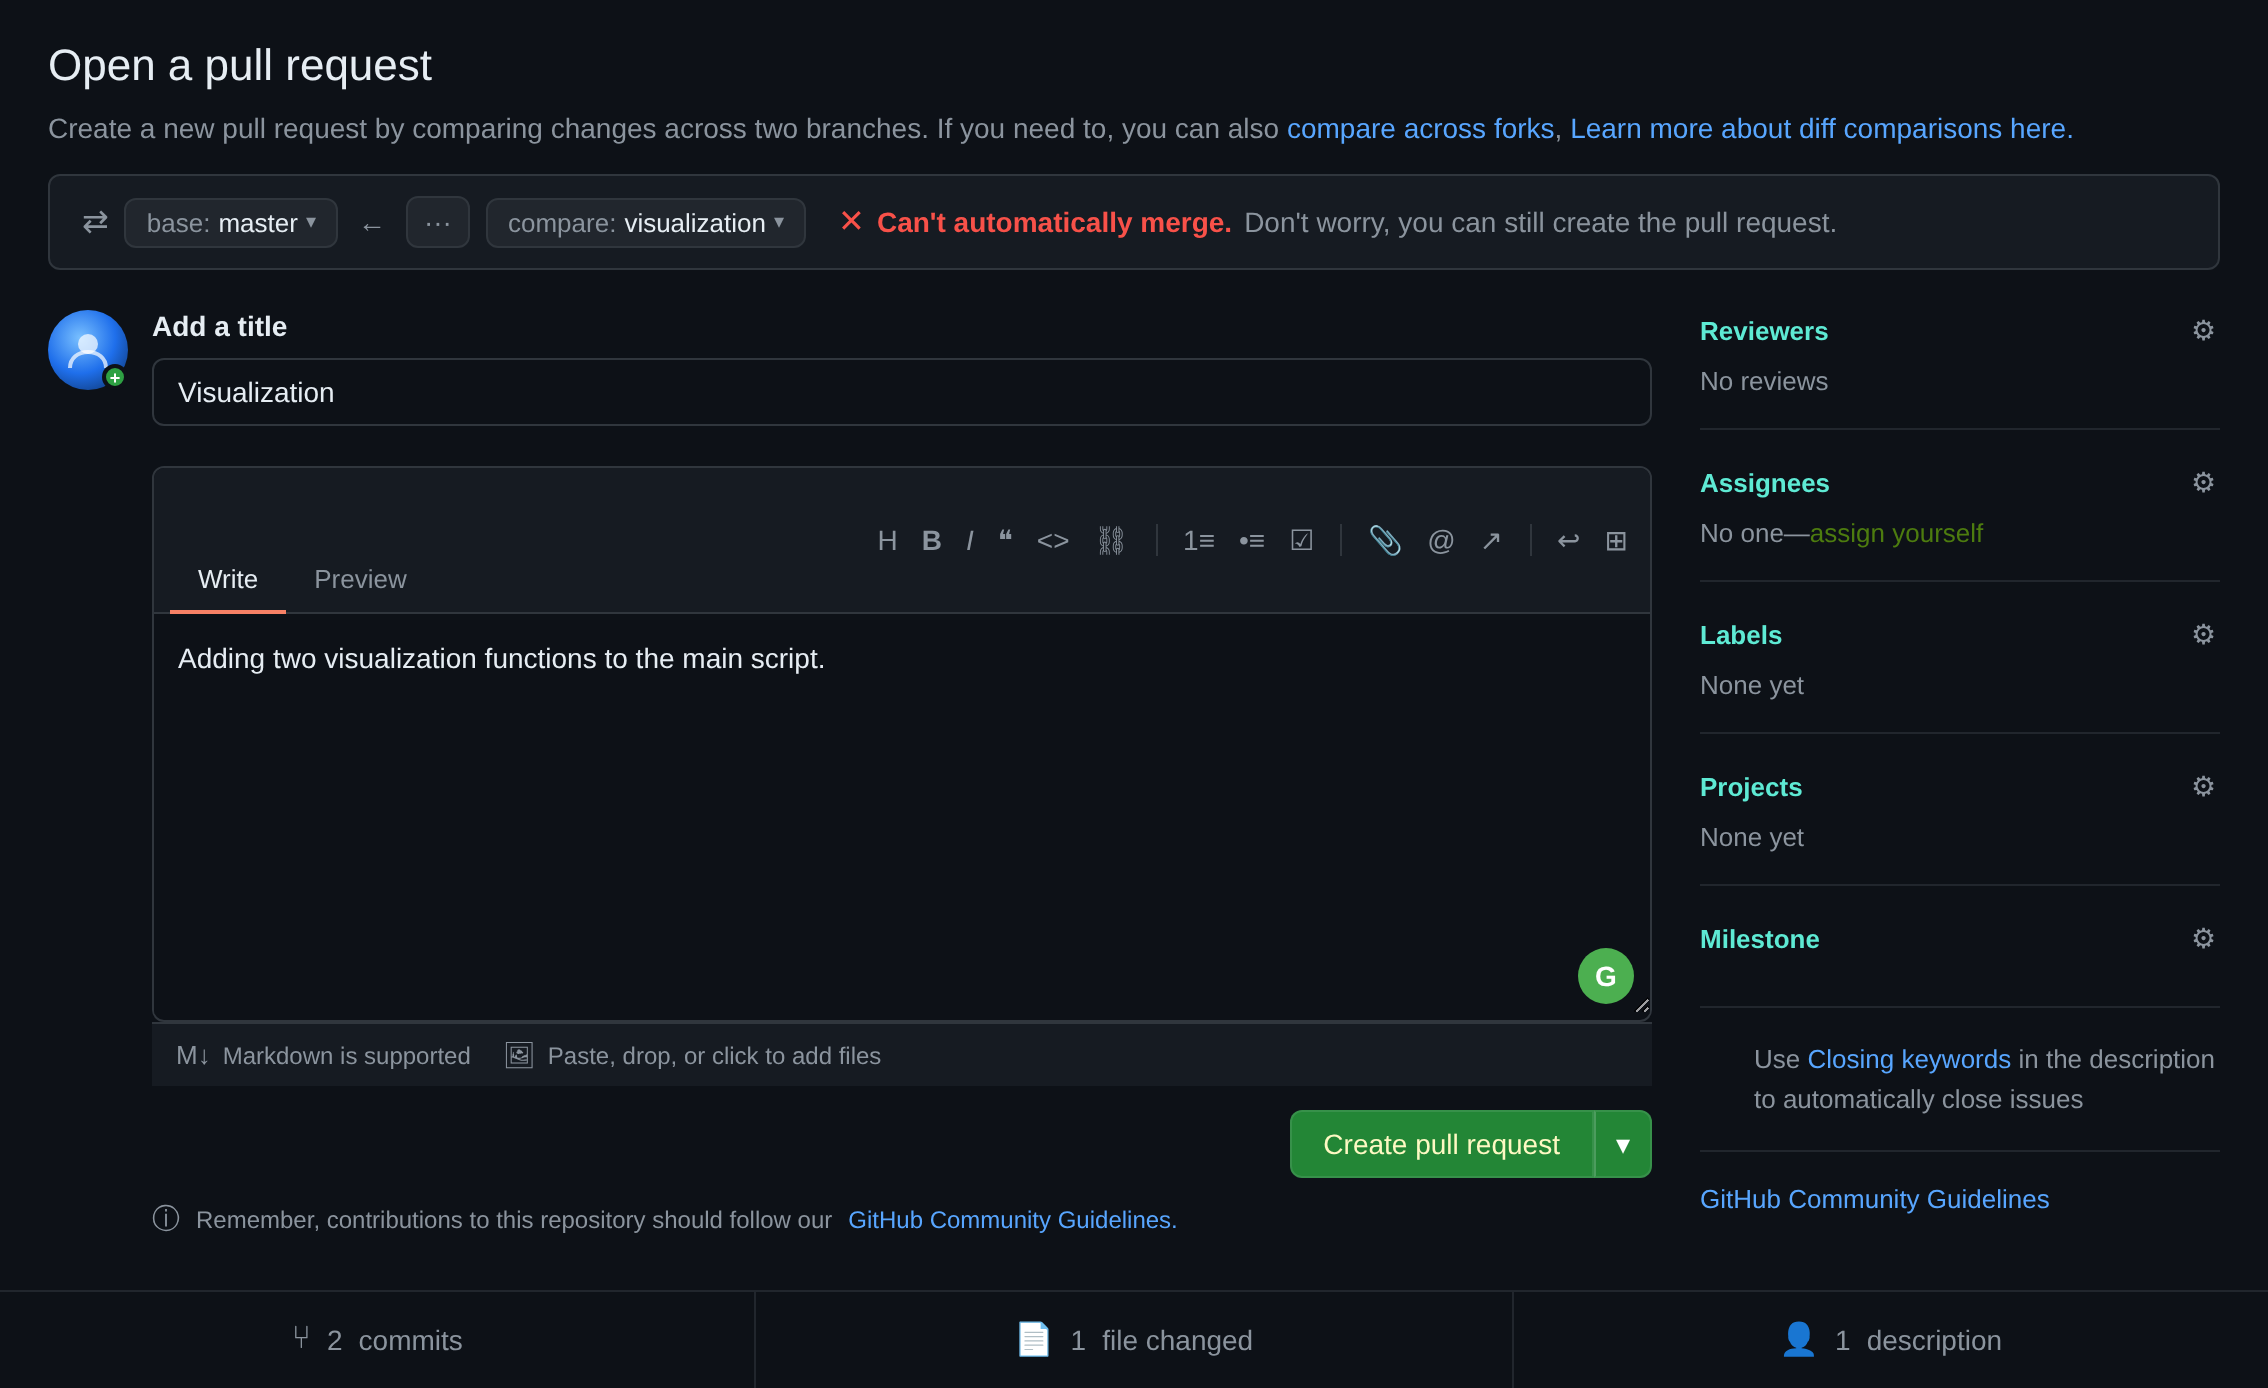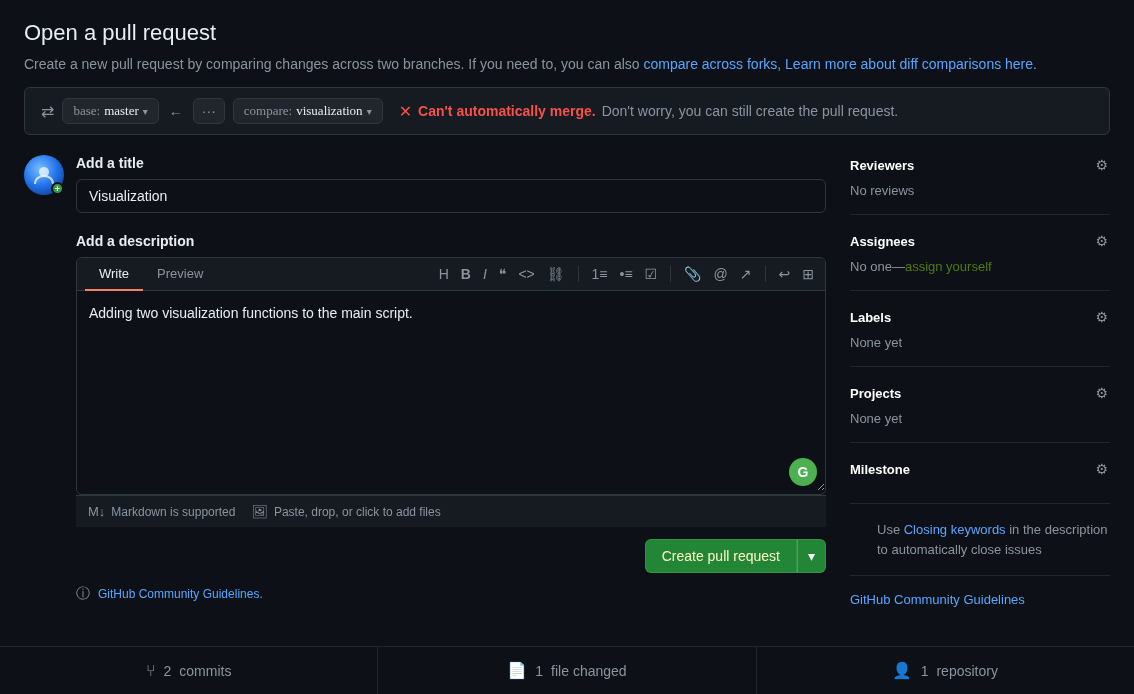--- a/index.html
+++ b/index.html
@@ -49,21 +49,20 @@
       display: flex;
       align-items: center;
       background: #21262d;
       border: 1px solid #30363d;
       border-radius: 6px;
       padding: 4px 10px;
       cursor: pointer;
       gap: 4px;
       color: #e6edf3;
       font-size: 13px;
-      font-family: Liberation Serif, serif;
     }
     .branch-selector .label-prefix {
       color: #8b949e;
     }
     .branch-selector .chevron {
       font-size: 10px;
       color: #8b949e;
     }
     .arrow-icon {
       color: #8b949e;
@@ -202,20 +201,21 @@
       gap: 0;
     }
 
     .editor-tab {
       padding: 8px 14px;
       font-size: 13px;
       color: #8b949e;
       cursor: pointer;
       border-bottom: 2px solid transparent;
       margin-bottom: -1px;
+      margin-top: 40px;
     }
     .editor-tab.active {
       color: #e6edf3;
       border-bottom-color: #f78166;
     }
 
     .toolbar-icons {
       display: flex;
       gap: 6px;
       align-items: center;
@@ -340,21 +340,21 @@
 
     .sidebar-section-header {
       display: flex;
       align-items: center;
       justify-content: space-between;
       margin-bottom: 8px;
     }
     .sidebar-section-title {
       font-size: 13px;
       font-weight: 600;
-      color: #ffffff;
+      color: #5eead4;
     }
     .gear-btn {
       background: none;
       border: none;
       color: #8b949e;
       cursor: pointer;
       font-size: 14px;
       padding: 2px;
     }
 
@@ -478,21 +478,20 @@
           </svg>
         </div>
         <div class="avatar-plus" style="width:13px;height:13px;background:#2ea043;border-radius:50%;position:absolute;bottom:0;right:0;display:flex;align-items:center;justify-content:center;font-size:9px;font-weight:bold;color:white;border:2px solid #0d1117;">+</div>
       </div>
 
       <div class="form-fields">
         <div class="field-label">Add a title</div>
         <input class="title-input" type="text" value="Visualization" style="">
 
         <div class="description-section">
-          <div class="desc-label">Add a description</div>
 
           <div class="editor-container">
             <div class="editor-tabs">
               <div class="tab-group">
                 <div class="editor-tab active">Write</div>
                 <div class="editor-tab">Preview</div>
               </div>
               <div class="toolbar-icons">
                 <span title="Add header text">H</span>
                 <span title="Add bold text" style="font-weight:bold;">B</span>
@@ -532,20 +531,21 @@
           </div>
         </div>
 
         <div class="action-row">
           <button class="create-pr-btn">Create pull request</button>
           <button class="create-pr-dropdown">▾</button>
         </div>
 
         <div class="info-bar">
           <span class="info-icon">ⓘ</span>
+          <span>Remember, contributions to this repository should follow our </span>
           <a href="#">GitHub Community Guidelines.</a>
         </div>
       </div>
     </div>
   </div>
 
   <div class="right-panel">
 
     <div class="sidebar-section">
       <div class="sidebar-section-header">
@@ -610,15 +610,15 @@
     <span>commits</span>
   </div>
   <div class="bottom-stat">
     <span class="stat-icon">📄</span>
     <span>1</span>
     <span>file changed</span>
   </div>
   <div class="bottom-stat">
     <span class="stat-icon">👤</span>
     <span>1</span>
-    <span>repository</span>
+    <span>description</span>
   </div>
 </div>
 
 </body></html>

